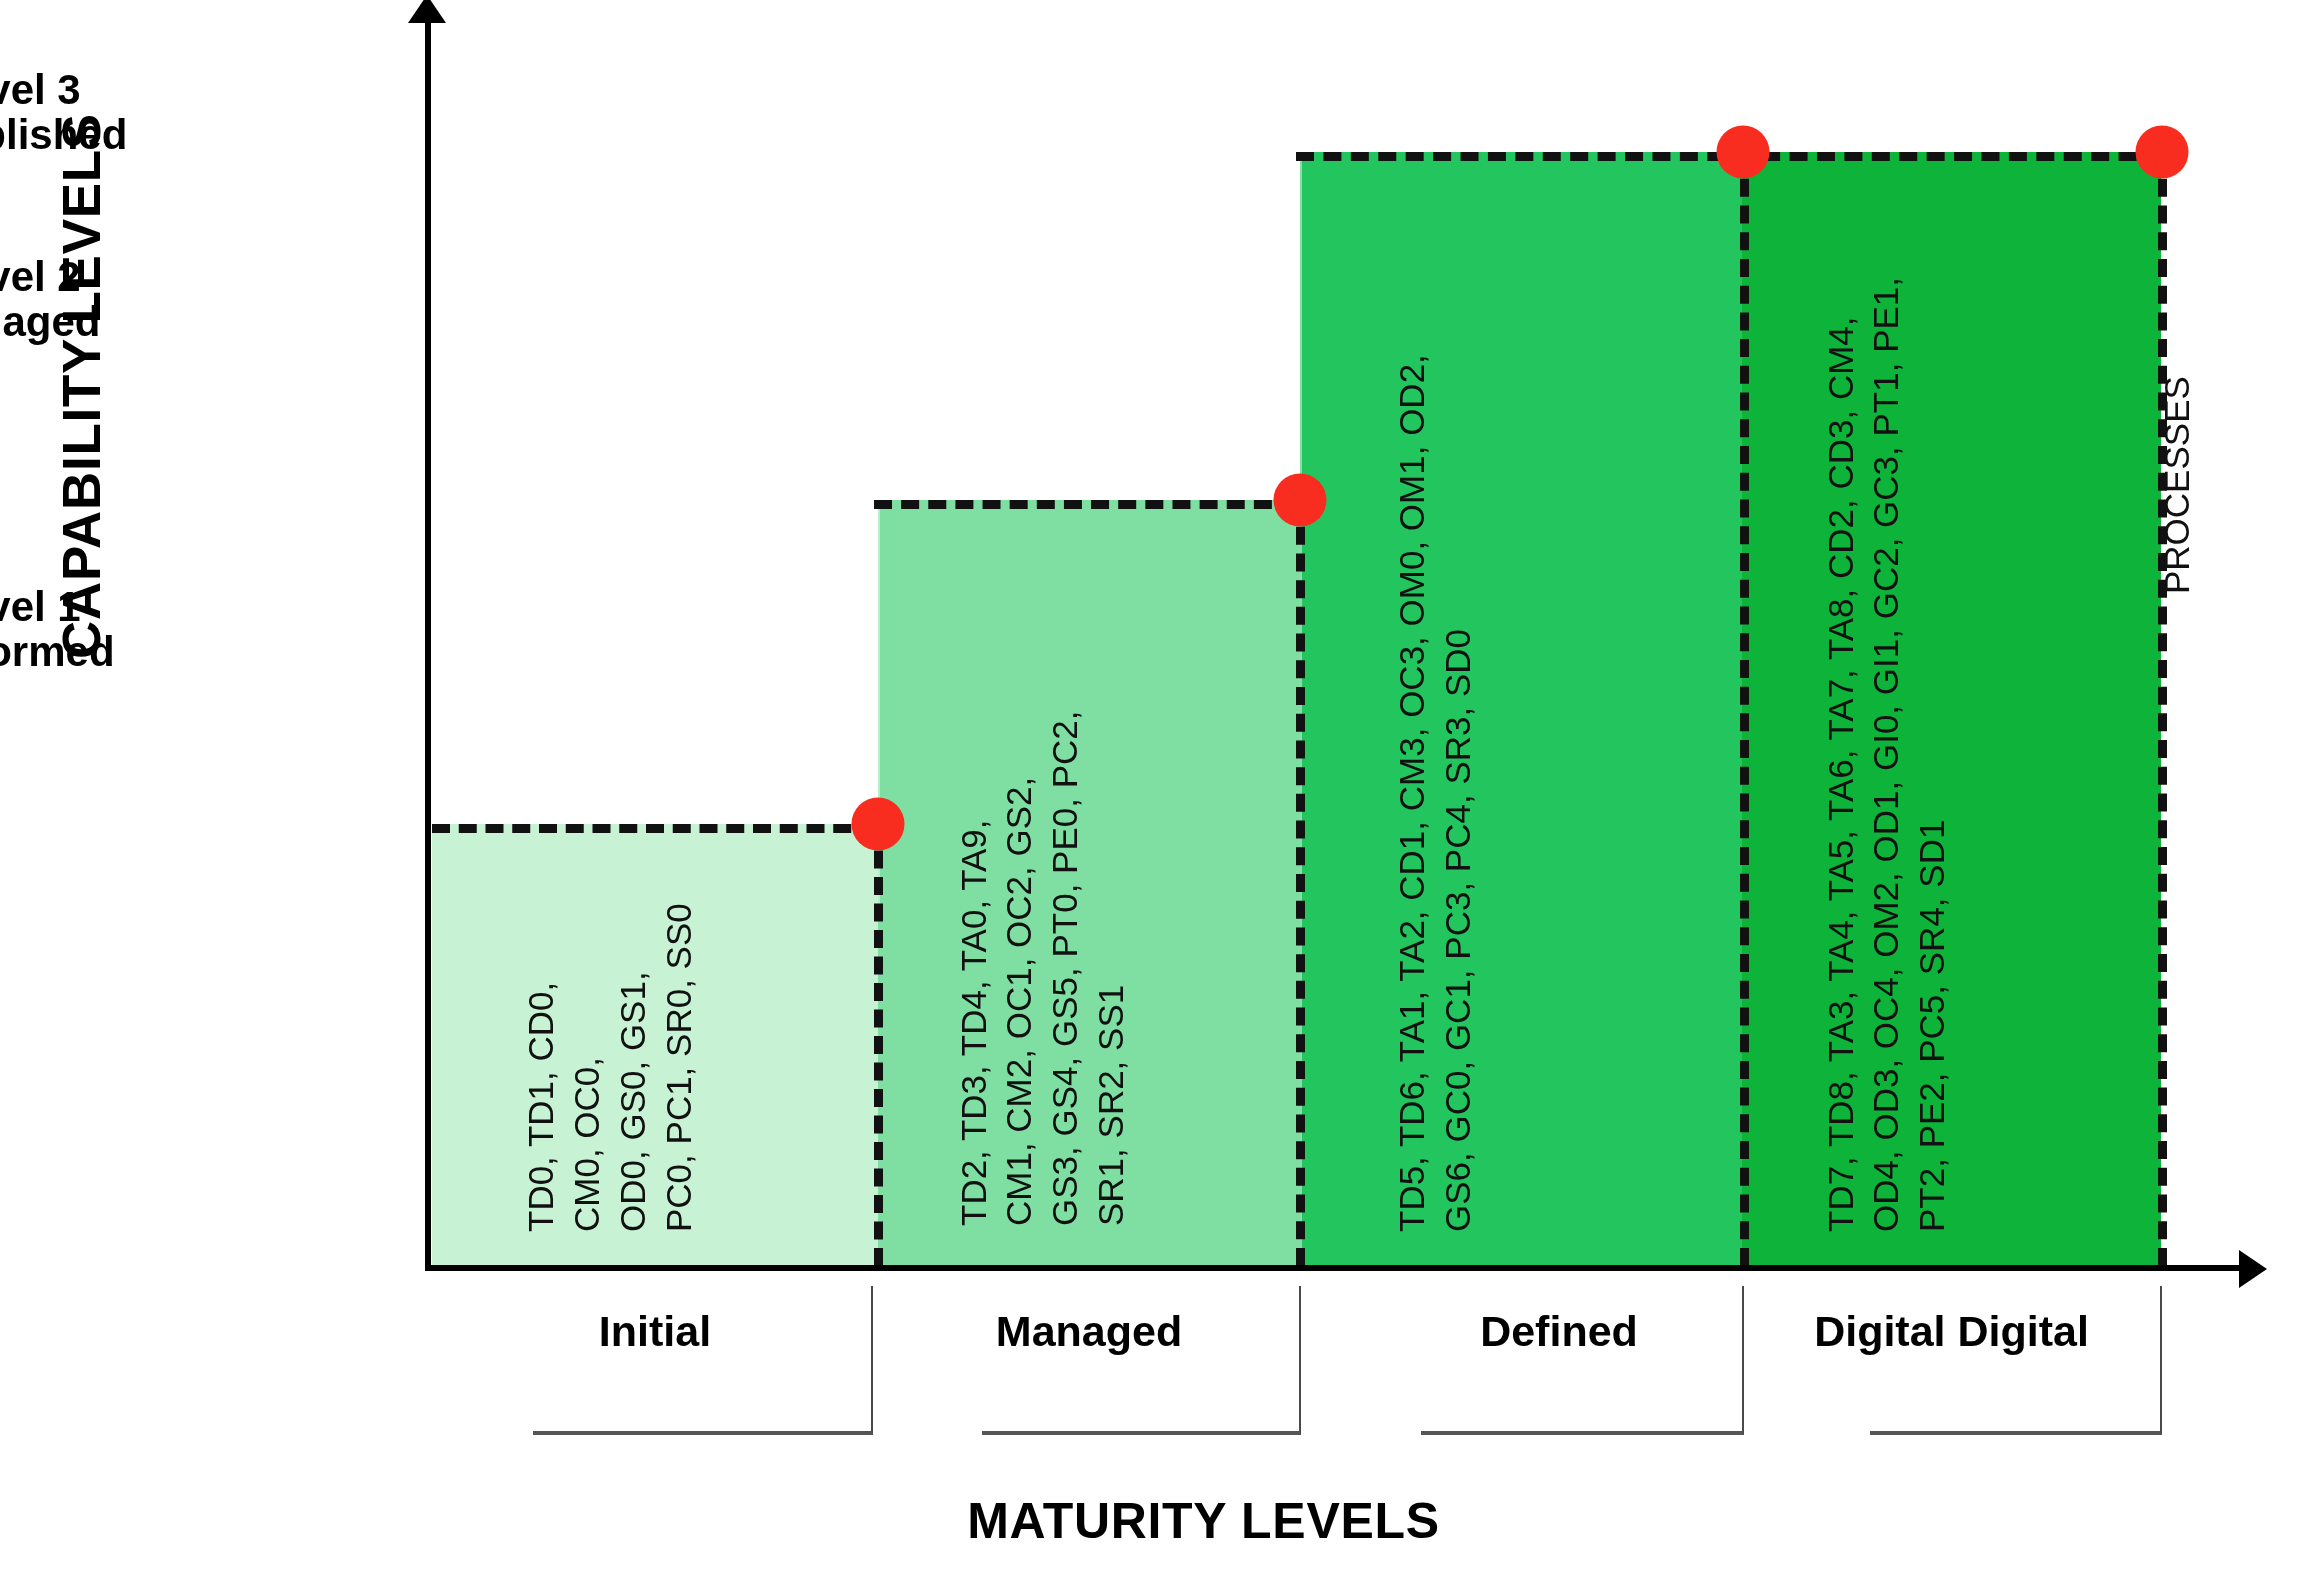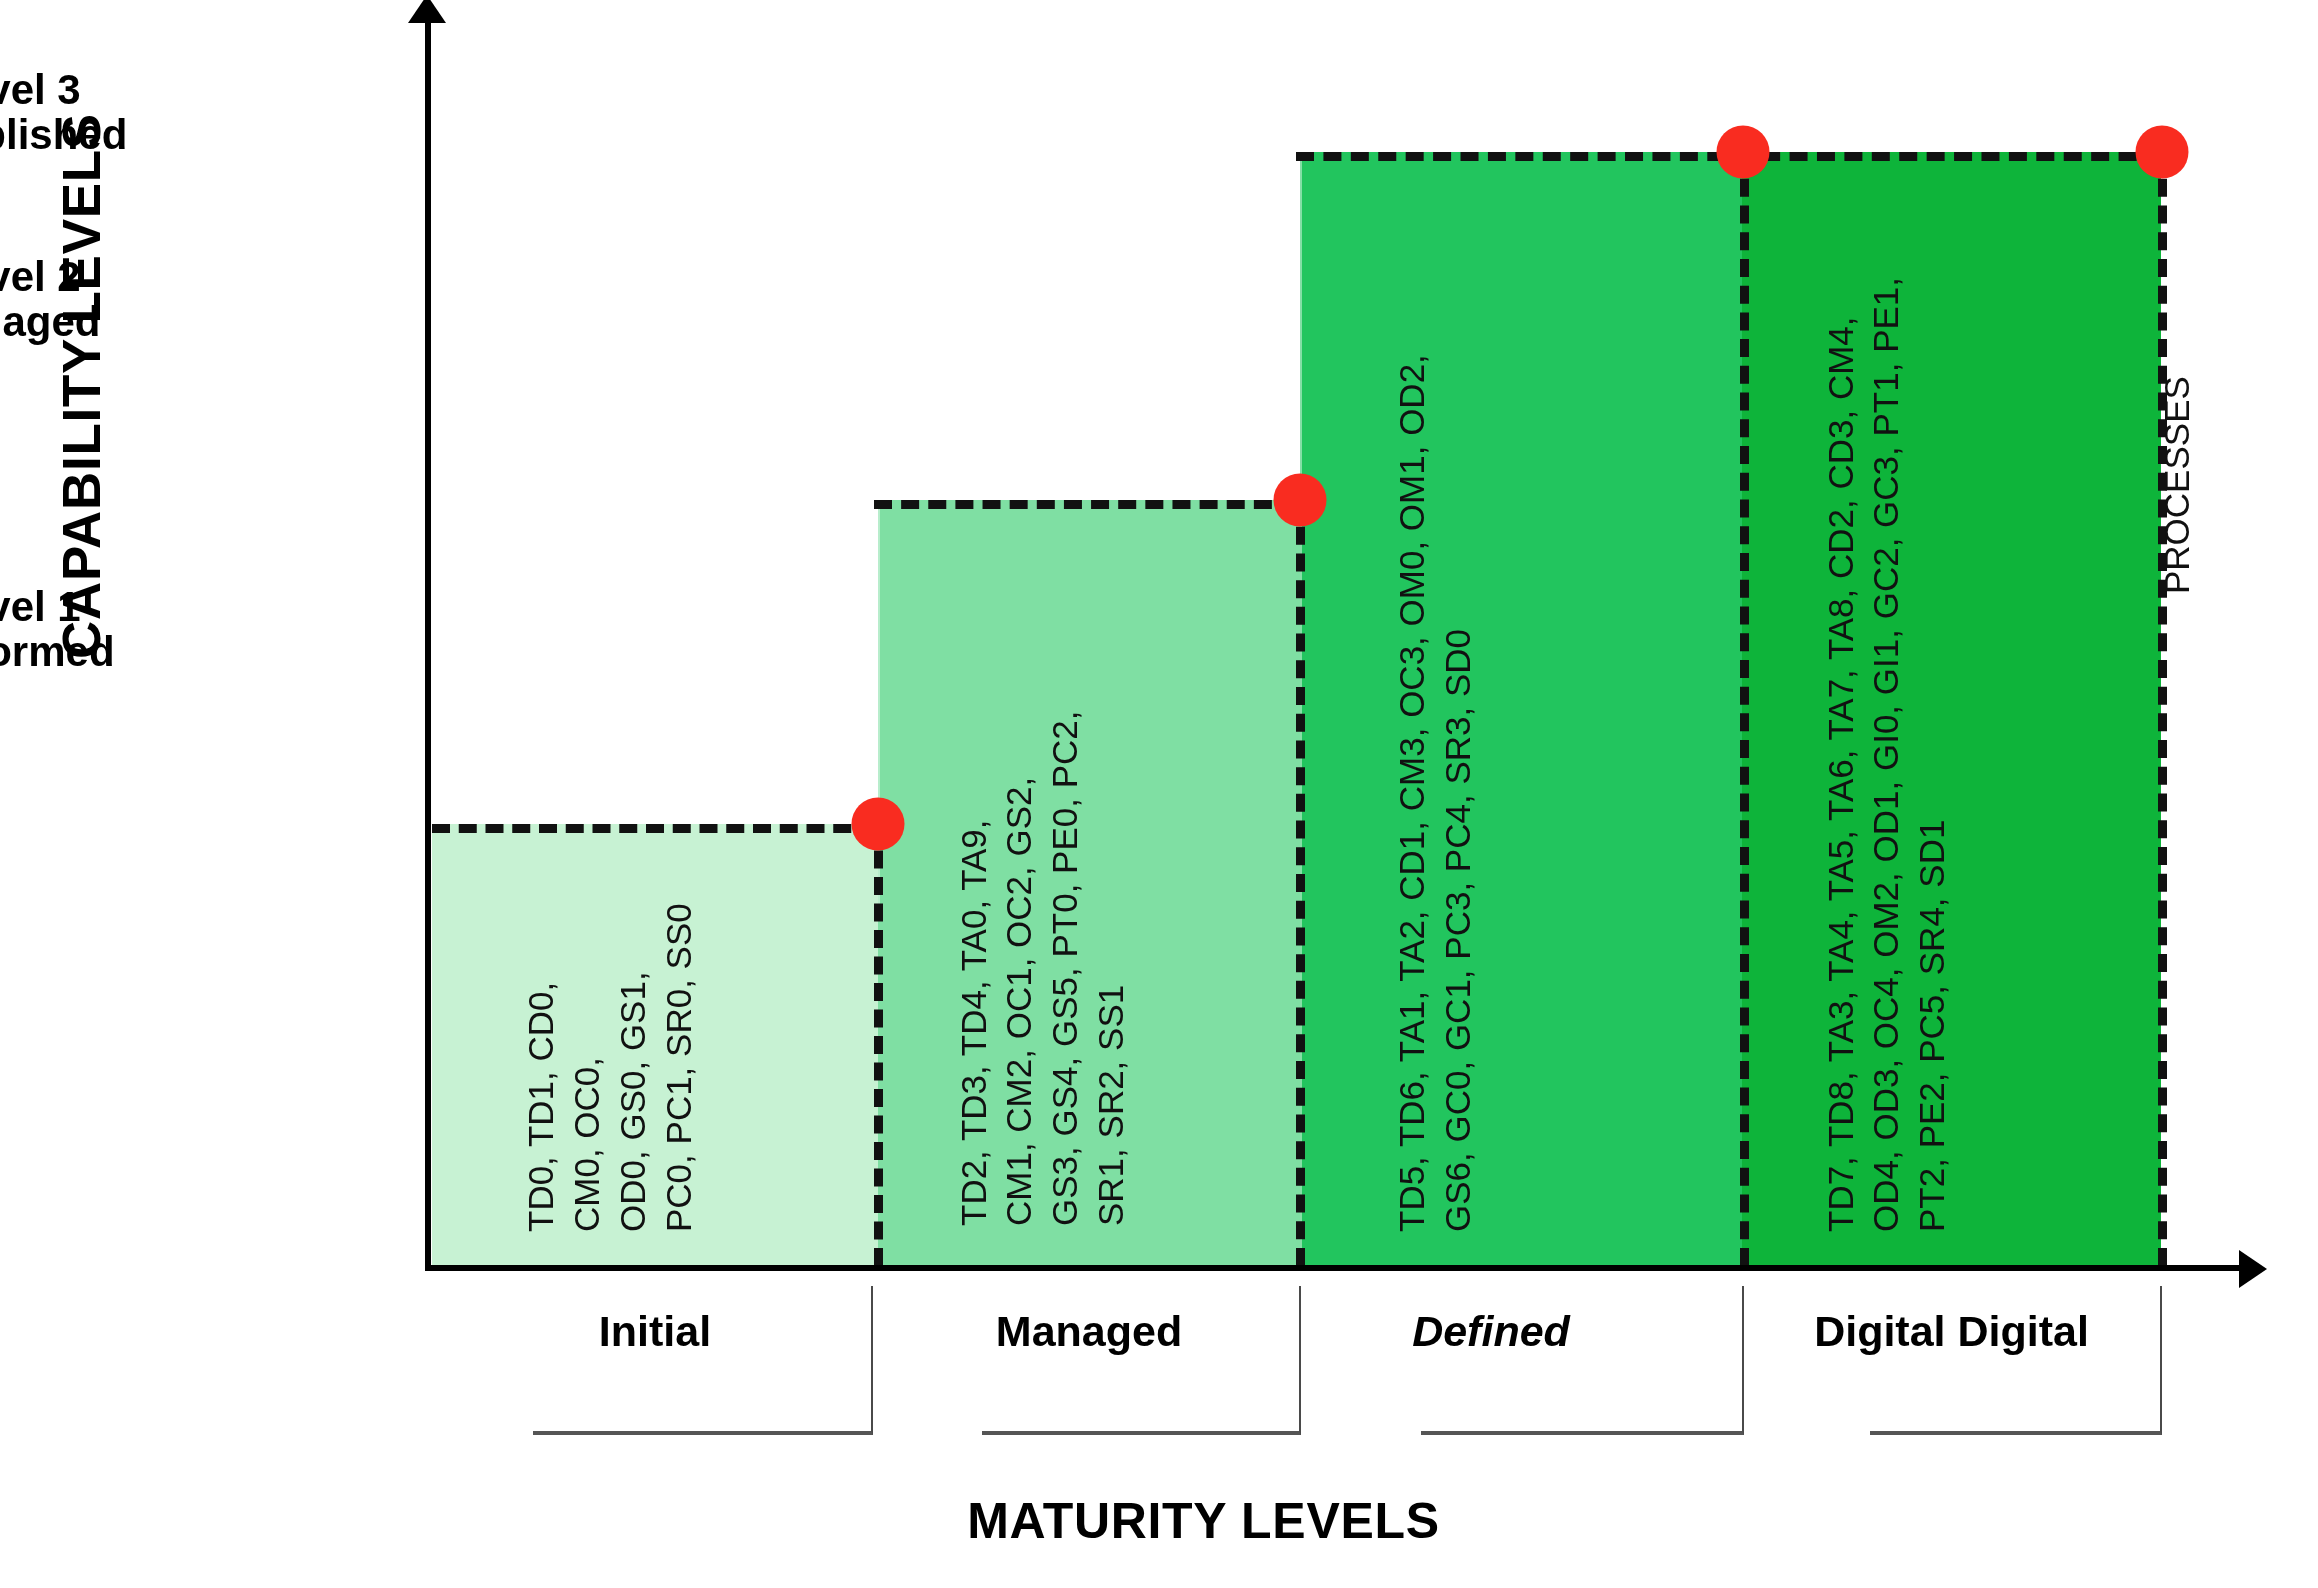--- a/index.html
+++ b/index.html
@@ -251,21 +251,21 @@
 
 <div id="axis-y-line"></div>
 <div id="axis-y-arrow"></div>
 <div id="axis-x-line"></div>
 <div id="axis-x-arrow"></div>
 
 <div id="processes-label">PROCESSES</div>
 
 <div class="x-tick" style="left:432px;  width:446px;text-align:center;">Initial</div>
 <div class="x-tick" style="left:878px; width:422px;">Managed</div>
-<div class="x-tick" style="left:1300px; width:382px;font-style:italic;">Defined</div>
+<div class="x-tick" style="left:1368px; width:382px;">Defined</div>
 <div class="x-tick" style="left:1742px; width:419px;">Digital Digital</div>
 
 <div class="x-bracket" style="left:533px;  width:338px;"></div>
 <div class="x-bracket" style="left:982px; width:317px;"></div>
 <div class="x-bracket" style="left:1421px; width:321px;"></div>
 <div class="x-bracket" style="left:1870px; width:290px;"></div>
 
 <div id="x-axis-title">MATURITY LEVELS</div>
 
 

